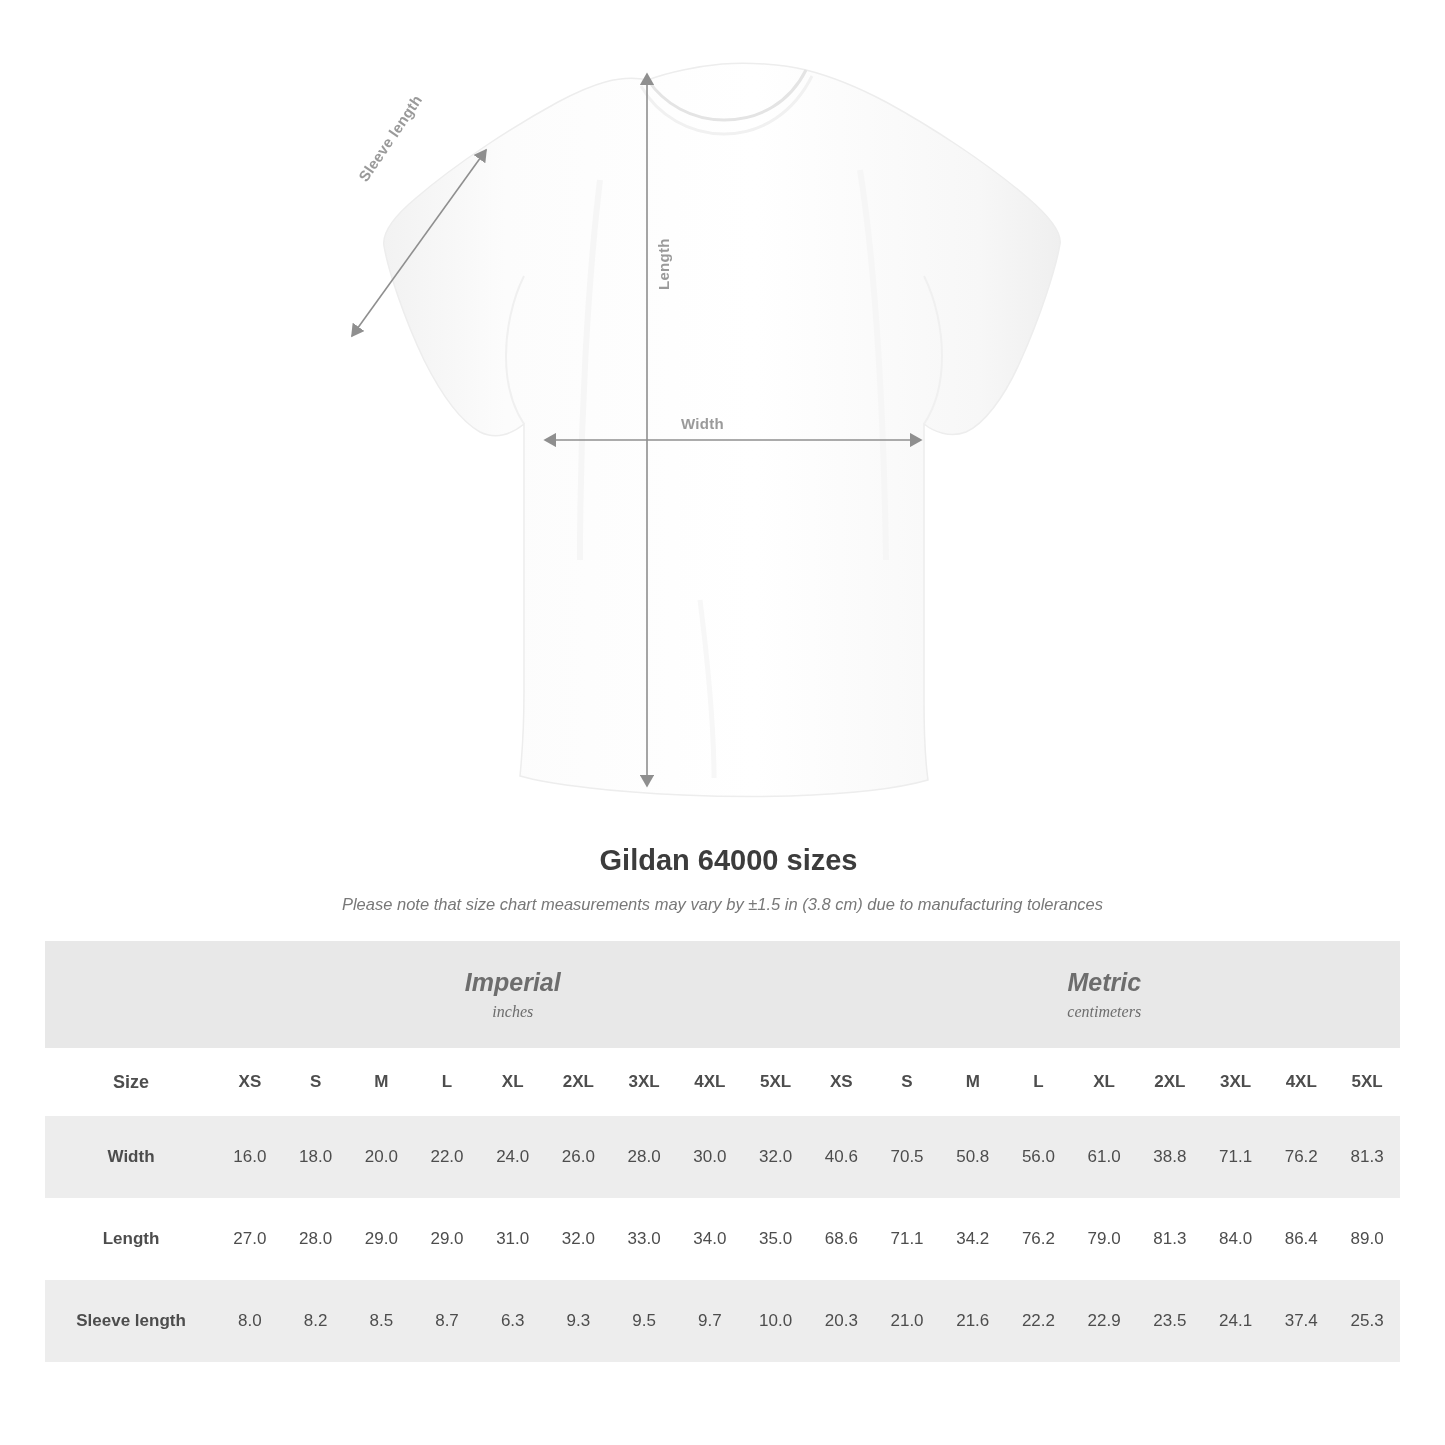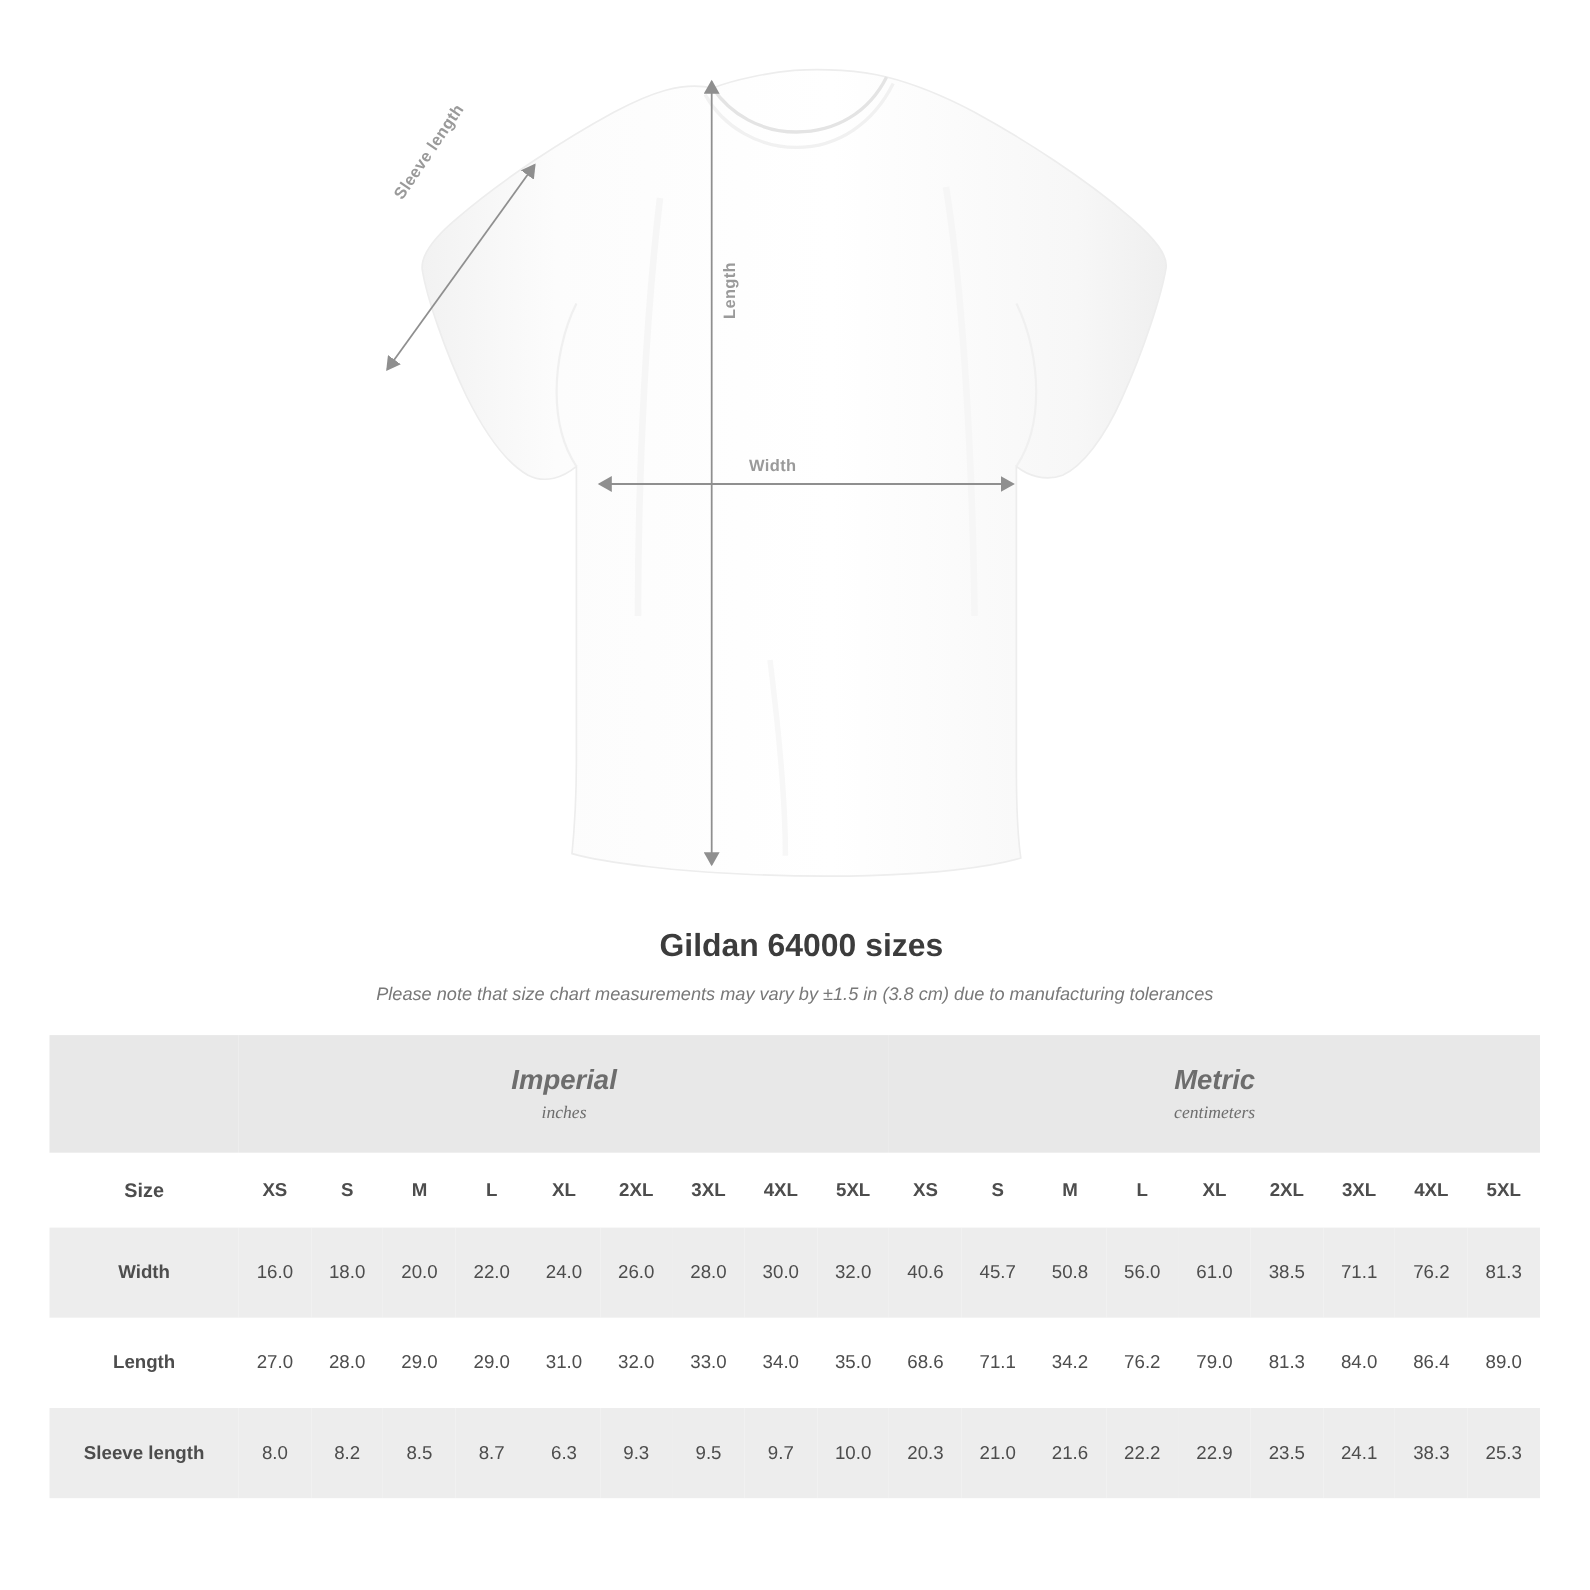--- a/index.html
+++ b/index.html
@@ -288,25 +288,25 @@
           <td class="cell-val">16.0</td>
           <td class="cell-val">18.0</td>
           <td class="cell-val">20.0</td>
           <td class="cell-val">22.0</td>
           <td class="cell-val">24.0</td>
           <td class="cell-val">26.0</td>
           <td class="cell-val">28.0</td>
           <td class="cell-val">30.0</td>
           <td class="cell-val">32.0</td>
           <td class="cell-val">40.6</td>
-          <td class="cell-val">45.7</td>
+          <td class="cell-val">70.5</td>
           <td class="cell-val">50.8</td>
           <td class="cell-val">56.0</td>
           <td class="cell-val">61.0</td>
-          <td class="cell-val">38.5</td>
+          <td class="cell-val">38.8</td>
           <td class="cell-val">71.1</td>
           <td class="cell-val">76.2</td>
           <td class="cell-val">81.3</td>
         </tr>
 
         <tr class="data-row row-plain">
           <td class="rowlabel">Length</td>
           <td class="cell-val">27.0</td>
           <td class="cell-val">28.0</td>
           <td class="cell-val">29.0</td>
@@ -338,20 +338,20 @@
           <td class="cell-val">9.5</td>
           <td class="cell-val">9.7</td>
           <td class="cell-val">10.0</td>
           <td class="cell-val">20.3</td>
           <td class="cell-val">21.0</td>
           <td class="cell-val">21.6</td>
           <td class="cell-val">22.2</td>
           <td class="cell-val">22.9</td>
           <td class="cell-val">23.5</td>
           <td class="cell-val">24.1</td>
-          <td class="cell-val">38.3</td>
+          <td class="cell-val">37.4</td>
           <td class="cell-val">25.3</td>
         </tr>
       </tbody>
     </table>
   </div>
 
 </div>
 
 </body></html>

